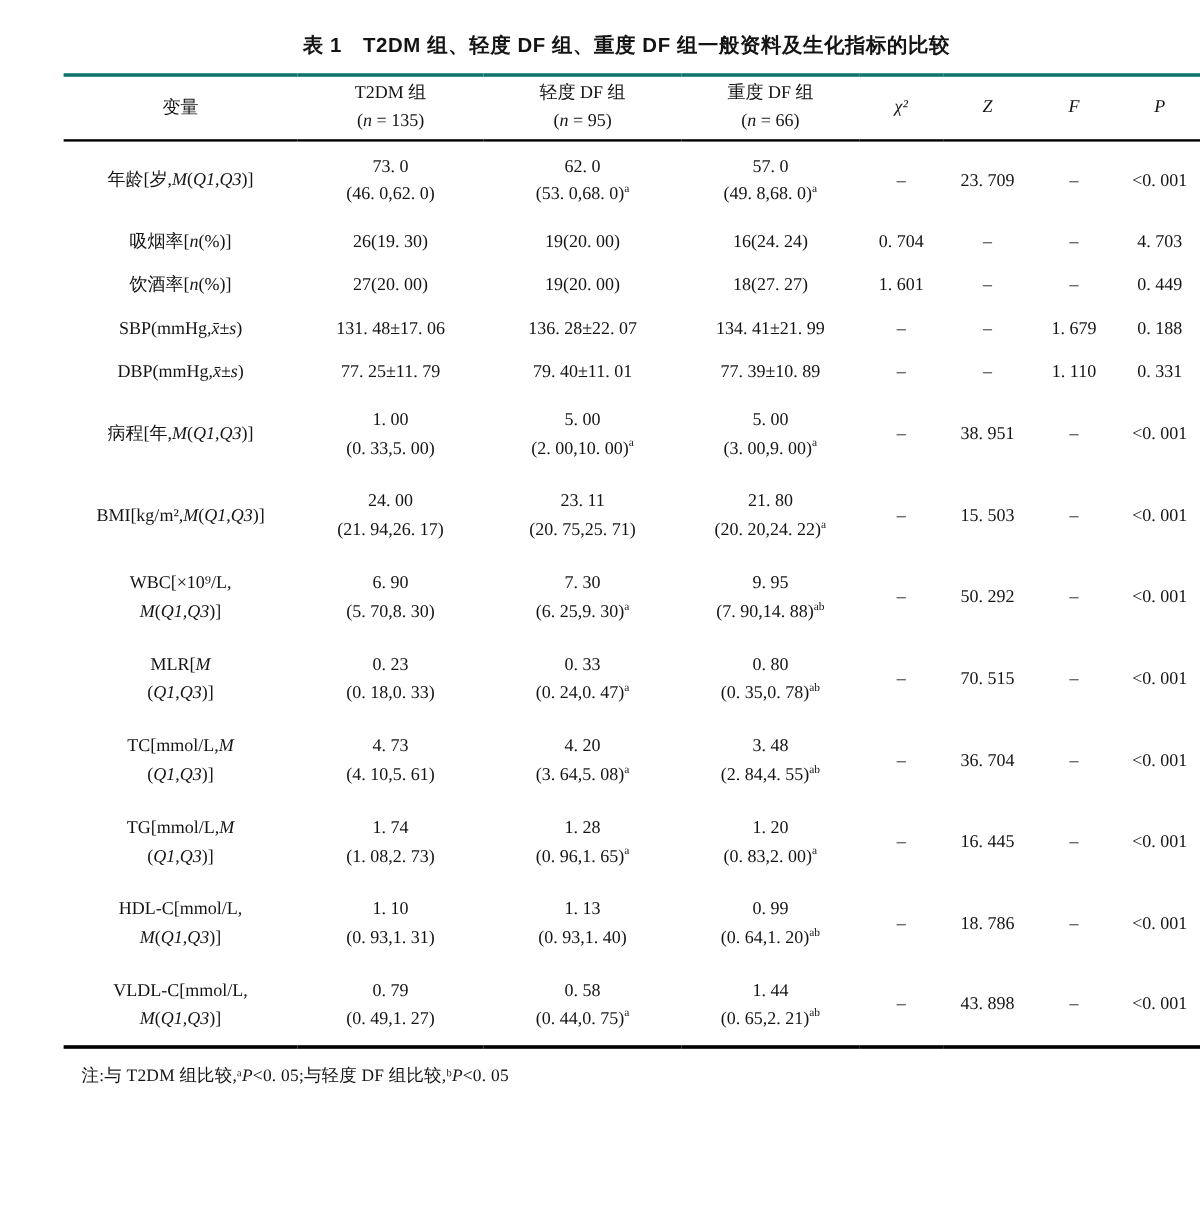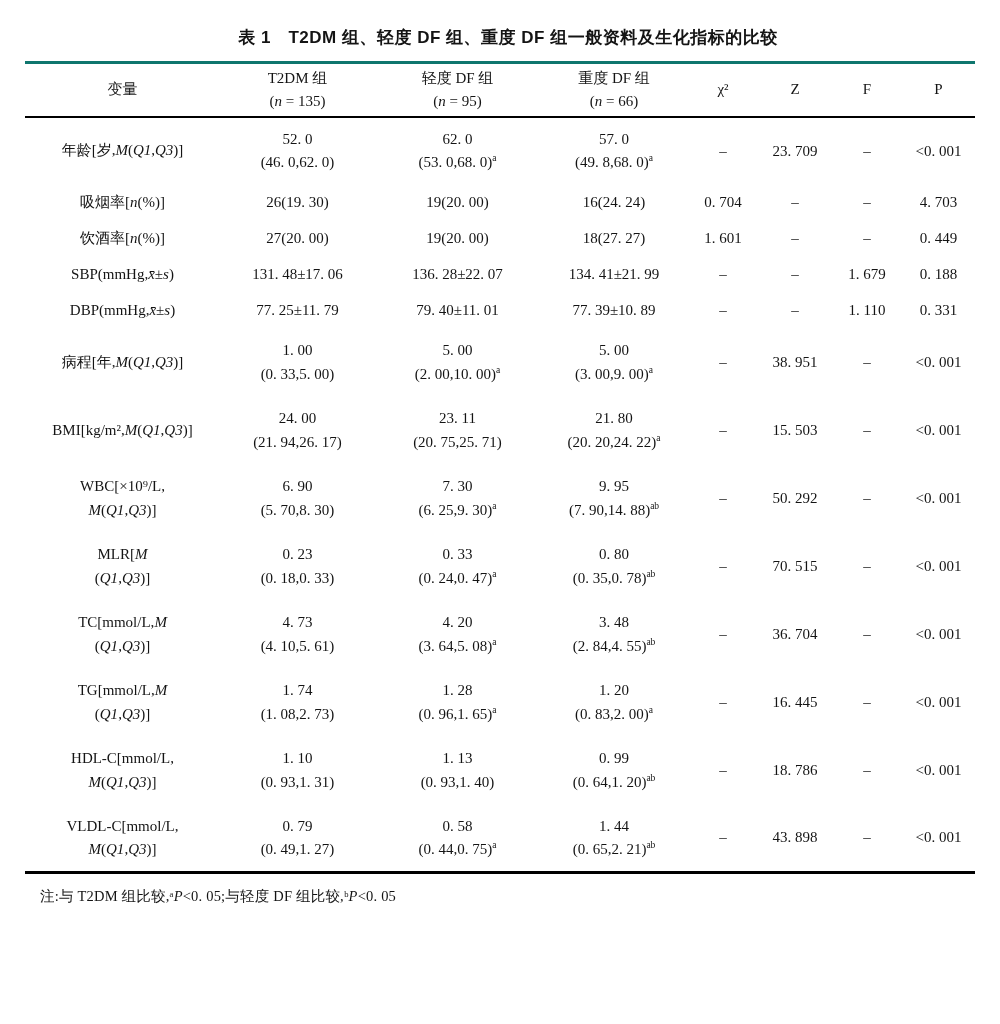--- a/index.html
+++ b/index.html
@@ -2,21 +2,21 @@
 <html><head>
 <meta charset="utf-8">
 <style>
   html,body{margin:0;padding:0;background:#ffffff;}
   body{
     width:1000px;height:1024px;
     font-family:"Liberation Serif","DejaVu Serif",serif;
     color:#141414;
     -webkit-font-smoothing:antialiased;
   }
-  .page{padding:16px 9px 0 25px;}
+  .page{padding:16px 9px 0 25px;margin-left:28px;}
   .title{
     text-align:center;
     font-family:"Liberation Sans","DejaVu Sans",sans-serif;
     font-weight:bold;
     font-size:17px;
     letter-spacing:0.5px;
     margin:10px 0 12px 0;
   }
   table.tbl{
     width:950px;
@@ -27,21 +27,21 @@
   }
   thead tr{height:54px;}
   thead th{
     border-bottom:2px solid #000;
     font-weight:normal;
     font-size:15px;
     text-align:center;
     vertical-align:middle;
     padding:0;
   }
-  .stat-h{}
+  .stat-h{font-style:italic;}
   tbody tr{height:36px;}
   tbody tr.tall{height:68px;}
   tbody td{
     text-align:center;
     vertical-align:middle;
     font-size:15px;
     padding:0;
     overflow:hidden;
     white-space:nowrap;
   }
@@ -93,21 +93,21 @@
         <th class="stat-h">F</th>
         <th class="stat-h">P</th>
       </tr>
     </thead>
     <tbody id="tbody">
         <tr class="tall">
           <td>
             <div class="ln">年龄[岁,<i>M</i>(<i>Q1</i>,<i>Q3</i>)]</div>
           </td>
           <td>
-            <div class="ln">52. 0</div>
+            <div class="ln">73. 0</div>
             <div class="ln">(46. 0,62. 0)</div>
           </td>
           <td>
             <div class="ln">62. 0</div>
             <div class="ln">(53. 0,68. 0)<sup class="sup">a</sup></div>
           </td>
           <td>
             <div class="ln">57. 0</div>
             <div class="ln">(49. 8,68. 0)<sup class="sup">a</sup></div>
           </td>

